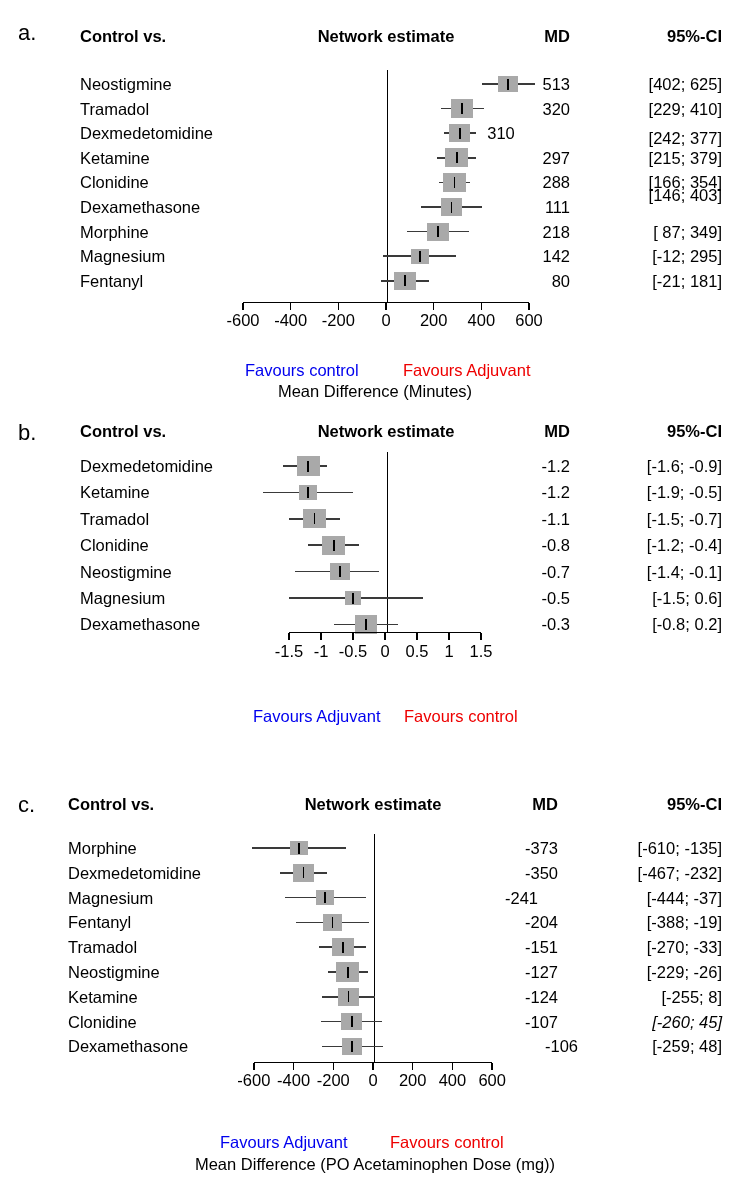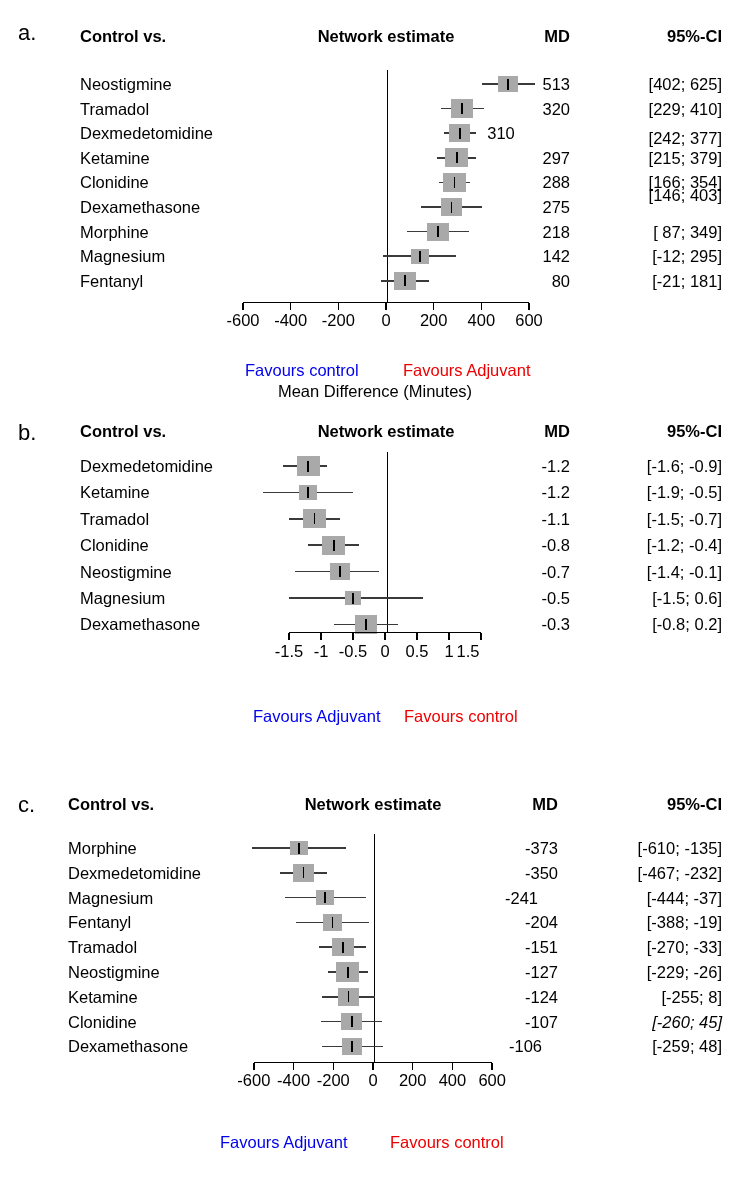--- a/index.html
+++ b/index.html
@@ -135,21 +135,21 @@
     <div class="row-label" style="left: 80px; top: 174.4px;">Clonidine</div>
     <div class="ci-bar" style="left: 438.672px; top: 181.6px; width: 31.6983px;"></div>
     <div class="est-box" style="left: 443.24px; top: 172.8px; width: 22.8px; height: 19.2px;"></div>
     <div class="est-tick" style="left: 453.84px; top: 176.9px;"></div>
     <div class="md-val" style="left: 460px; top: 174.4px; width: 110px;">288</div>
     <div class="ci-val" style="left: 562px; top: 174.4px; width: 160px;">[166; 354]</div>
     <div class="row-label" style="left: 80px; top: 199px;">Dexamethasone</div>
     <div class="ci-bar" style="left: 420.797px; top: 206.2px; width: 61.2517px;"></div>
     <div class="est-box" style="left: 440.782px; top: 197.96px; width: 21.52px; height: 18.08px;"></div>
     <div class="est-tick" style="left: 450.742px; top: 201.5px;"></div>
-    <div class="md-val" style="left: 460px; top: 199px; width: 110px;">275</div>
+    <div class="md-val" style="left: 460px; top: 199px; width: 110px;">111</div>
     <div class="ci-val" style="left: 562px; top: 187px; width: 160px;">[146; 403]</div>
     <div class="row-label" style="left: 80px; top: 223.6px;">Morphine</div>
     <div class="ci-bar" style="left: 406.735px; top: 230.8px; width: 62.4433px;"></div>
     <div class="est-box" style="left: 427.197px; top: 222.56px; width: 21.52px; height: 18.08px;"></div>
     <div class="est-tick" style="left: 437.157px; top: 226.1px;"></div>
     <div class="md-val" style="left: 460px; top: 223.6px; width: 110px;">218</div>
     <div class="ci-val" style="left: 562px; top: 223.6px; width: 160px;">[ 87; 349]</div>
     <div class="row-label" style="left: 80px; top: 248.2px;">Magnesium</div>
     <div class="ci-bar" style="left: 383.14px; top: 255.4px; width: 73.1683px;"></div>
     <div class="est-box" style="left: 410.843px; top: 248.7px; width: 18px; height: 15px;"></div>
@@ -235,21 +235,21 @@
     <div class="axis-tick-label" style="left: 321px; top: 643px;">-1</div>
     <div class="axis-tick" style="left: 352.3px; top: 633px;"></div>
     <div class="axis-tick-label" style="left: 353px; top: 643px;">-0.5</div>
     <div class="axis-tick" style="left: 384.3px; top: 633px;"></div>
     <div class="axis-tick-label" style="left: 385px; top: 643px;">0</div>
     <div class="axis-tick" style="left: 416.3px; top: 633px;"></div>
     <div class="axis-tick-label" style="left: 417px; top: 643px;">0.5</div>
     <div class="axis-tick" style="left: 448.3px; top: 633px;"></div>
     <div class="axis-tick-label" style="left: 449px; top: 643px;">1</div>
     <div class="axis-tick" style="left: 480.3px; top: 633px;"></div>
-    <div class="axis-tick-label" style="left: 468px; top: 643px;">1.5</div>
+    <div class="axis-tick-label" style="left: 481px; top: 643px;">1.5</div>
     <div class="foot foot-blue" style="left: 253px; top: 708px;">Favours Adjuvant</div>
     <div class="foot foot-red" style="left: 404px; top: 708px;">Favours control</div>
     <div class="panel-letter" style="left: 18px; top: 792px;">c.</div>
     <div class="hdr hdr-left" style="left: 68px; top: 795px;">Control vs.</div>
     <div class="hdr hdr-ctr" style="left: 223px; top: 795px; width: 300px;">Network estimate</div>
     <div class="hdr hdr-right" style="left: 438px; top: 795px; width: 120px;">MD</div>
     <div class="hdr hdr-right" style="left: 562px; top: 795px; width: 160px;">95%-CI</div>
     <div class="zeroline" style="left: 373.5px; top: 834px; height: 228px;"></div>
     <div class="row-label" style="left: 68px; top: 840px;">Morphine</div>
     <div class="ci-bar" style="left: 251.871px; top: 847.2px; width: 94.3214px;"></div>
@@ -296,32 +296,33 @@
     <div class="row-label" style="left: 68px; top: 1013.6px;">Clonidine</div>
     <div class="ci-bar" style="left: 321.371px; top: 1020.8px; width: 60.5643px;"></div>
     <div class="est-box" style="left: 341.473px; top: 1012.98px; width: 20.56px; height: 17.24px;"></div>
     <div class="est-tick" style="left: 350.953px; top: 1016.1px;"></div>
     <div class="md-val" style="left: 448px; top: 1013.6px; width: 110px;">-107</div>
     <div class="ci-val" style="left: 562px; top: 1013.6px; width: 160px; font-style: italic;">[-260;  45]</div>
     <div class="row-label" style="left: 68px; top: 1038.4px;">Dexamethasone</div>
     <div class="ci-bar" style="left: 321.57px; top: 1045.6px; width: 60.9614px;"></div>
     <div class="est-box" style="left: 341.671px; top: 1037.78px; width: 20.56px; height: 17.24px;"></div>
     <div class="est-tick" style="left: 351.151px; top: 1040.9px;"></div>
-    <div class="md-val" style="left: 432px; top: 1038.4px; width: 110px;">-106</div>
+    <div class="md-val" style="left: 468px; top: 1038.4px; width: 110px;">-106</div>
     <div class="ci-val" style="left: 562px; top: 1038.4px; width: 160px;">[-259;  48]</div>
     <div class="axis-line" style="left: 253.857px; top: 1062px; width: 238.286px;"></div>
     <div class="axis-tick" style="left: 253.157px; top: 1063px;"></div>
     <div class="axis-tick-label" style="left: 253.857px; top: 1072px;">-600</div>
     <div class="axis-tick" style="left: 292.871px; top: 1063px;"></div>
     <div class="axis-tick-label" style="left: 293.571px; top: 1072px;">-400</div>
     <div class="axis-tick" style="left: 332.586px; top: 1063px;"></div>
     <div class="axis-tick-label" style="left: 333.286px; top: 1072px;">-200</div>
     <div class="axis-tick" style="left: 372.3px; top: 1063px;"></div>
     <div class="axis-tick-label" style="left: 373px; top: 1072px;">0</div>
     <div class="axis-tick" style="left: 412.014px; top: 1063px;"></div>
     <div class="axis-tick-label" style="left: 412.714px; top: 1072px;">200</div>
     <div class="axis-tick" style="left: 451.729px; top: 1063px;"></div>
     <div class="axis-tick-label" style="left: 452.429px; top: 1072px;">400</div>
     <div class="axis-tick" style="left: 491.443px; top: 1063px;"></div>
     <div class="axis-tick-label" style="left: 492.143px; top: 1072px;">600</div>
     <div class="foot foot-blue" style="left: 220px; top: 1134px;">Favours Adjuvant</div>
     <div class="foot foot-red" style="left: 390px; top: 1134px;">Favours control</div>
+    <div class="foot foot-black" style="left: 375px; top: 1156px;">Mean Difference (PO Acetaminophen Dose (mg))</div>
   </div>
 
 </body></html>

